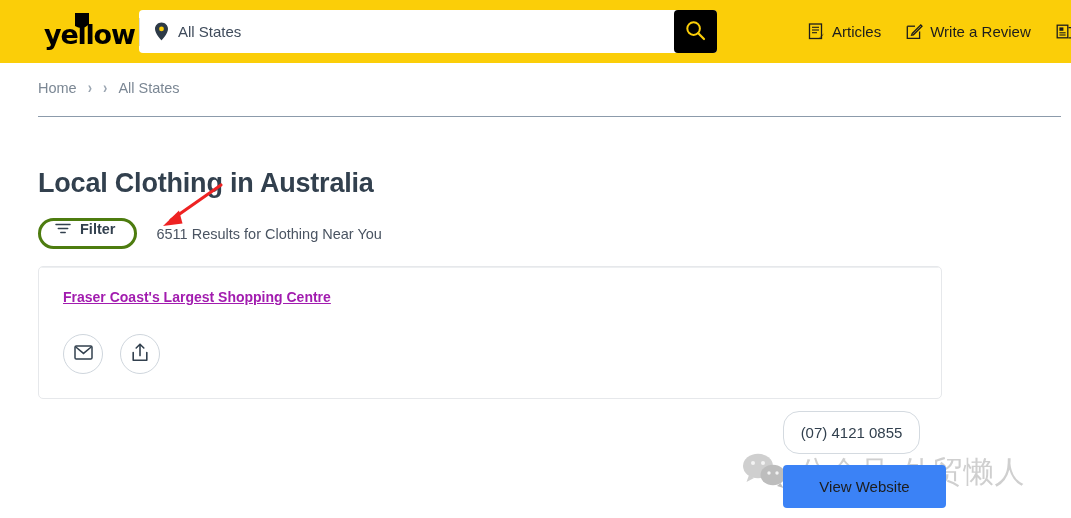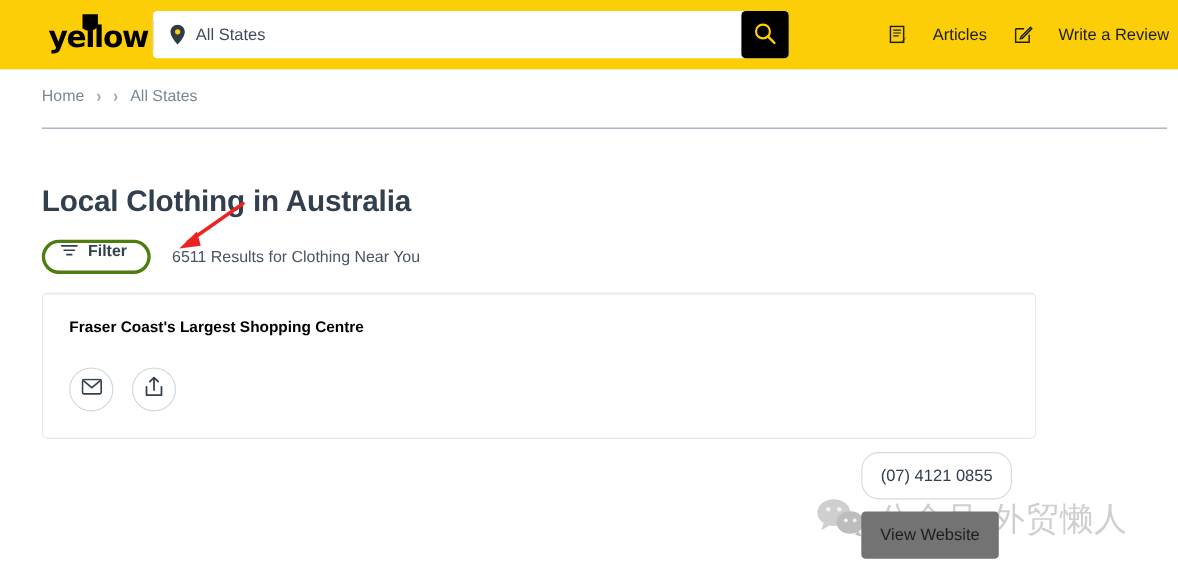--- a/index.html
+++ b/index.html
@@ -86,21 +86,21 @@
   }
 
   .nav {
     position: absolute;
     left: 808px; top: 0; height: 63px;
     display: flex; align-items: center;
     gap: 25px;
   }
   .nav-item {
     display: flex; align-items: center;
-    gap: 23px;
+    gap: 7px;
     font-size: 15px;
     color: #1d1d1d;
     cursor: pointer;
     white-space: nowrap;
   }
   .nav-ico { width: 17px; height: 17px; flex: 0 0 auto; }
 
   
   .crumb {
     position: absolute; left: 38px; top: 80px;
@@ -189,21 +189,21 @@
     font-size: 14.5px;
     color: #32404e;
   }
   .card-sep { height: 1px; background: #edeff1; }
   .card-bot {
     position: relative;
     padding: 21px 24px 24px 24px;
     min-height: 124px;
   }
   .tagline {
-    font-size: 14px; font-weight: 700; color: #000000;
+    font-size: 14px; font-weight: 700; color: #a21caf; text-decoration: underline;
   }
   .icon-row {
     margin-top: 29px;
     display: flex; gap: 17px;
   }
   .circ-btn {
     width: 40px; height: 40px;
     border: 1px solid #cfd6dd;
     border-radius: 50%;
     display: flex; align-items: center; justify-content: center;
@@ -222,24 +222,24 @@
     color: #32404e;
     font-size: 15px;
     display: flex; align-items: center; justify-content: center;
     cursor: pointer;
     font-family: "Liberation Sans", sans-serif;
     z-index: 4;
   }
   .web-btn {
     position: absolute;
     left: 783px; top: 465px;
-    width: 125px; height: 43px;
+    width: 163px; height: 43px;
     border: none;
     border-radius: 4px;
-    background: #737373;
+    background: #3b82f6;
     color: #1d1d1d;
     font-size: 15px;
     display: flex; align-items: center; justify-content: center;
     cursor: pointer;
     font-family: "Liberation Sans", sans-serif;
     z-index: 4;
   }
 
   
   .watermark {

